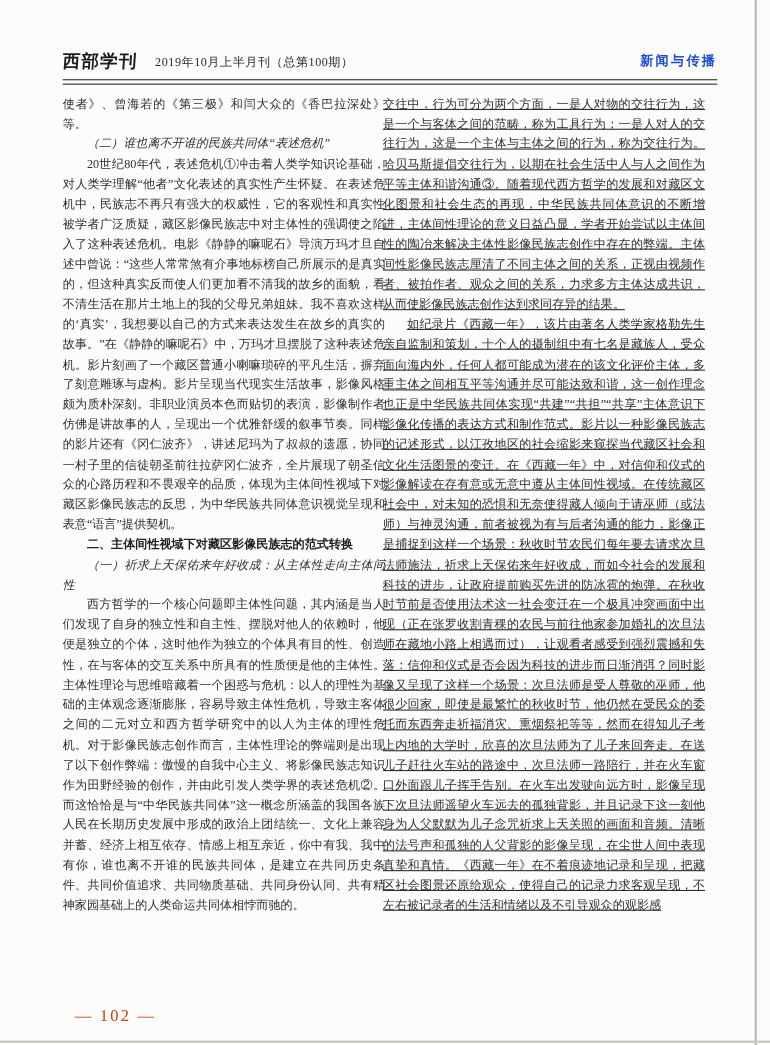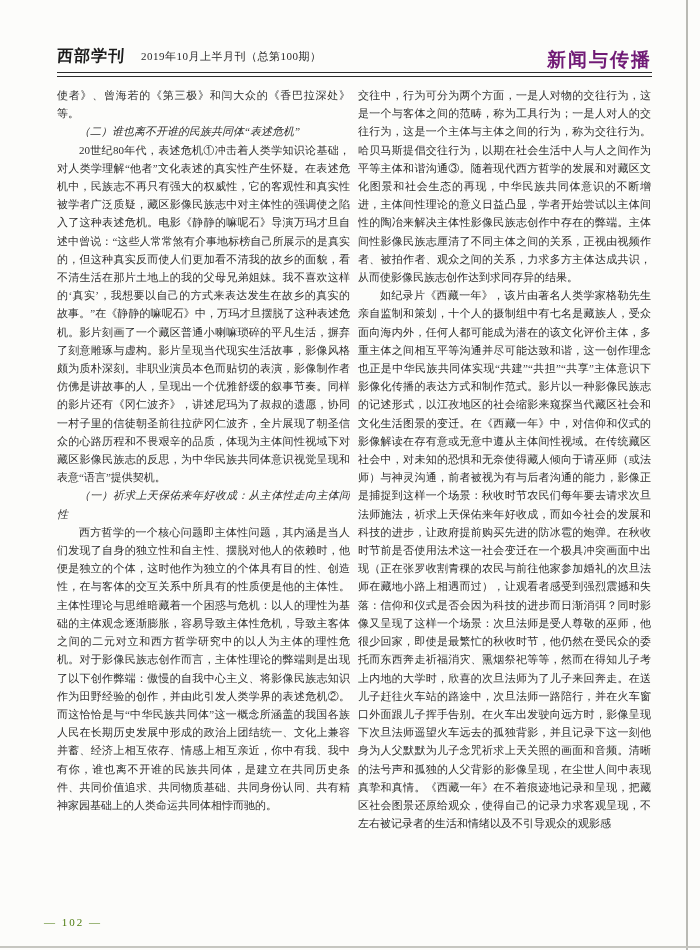--- a/index.html
+++ b/index.html
@@ -22,63 +22,64 @@
   .journal-logo{
     position:absolute;left:0;top:0;
     font-weight:bold;font-size:16px;letter-spacing:1px;
     font-family:"Liberation Serif","DejaVu Serif",serif;
     color:#1c1c1c;transform:skewX(-4deg);
   }
   .issue-info{
     position:absolute;left:84px;top:3px;font-size:11px;color:#2a2a2a;letter-spacing:0.5px;
   }
   .section-label{
-    position:absolute;right:0;top:1px;font-weight:bold;font-size:19px;color:#701a75;letter-spacing:2px;
+    position:absolute;right:0;top:1px;font-weight:bold;font-size:12px;color:#1d4ed8;letter-spacing:2px;
   }
   .header-rule{
     position:absolute;left:57px;top:72px;width:595px;height:3px;
     border-top:1px solid #2b2b2b;border-bottom:1px solid #2b2b2b;
   }
 
   .col{
     position:absolute;top:86px;width:293px;height:818px;
     font-size:11px;line-height:18.2px;
     text-align:justify;text-justify:inter-character;
     color:#2e2e2e;overflow:hidden;
   }
   .col-left{left:57px;}
-  .col-right{left:358px;}
+  .col-right{left:348px;text-decoration:underline;}
 
   .col p{margin:0;}
   .p-indent{text-indent:2em;}
   .p-cont{text-indent:0;}
   .h-bold{font-weight:bold;text-indent:2em;color:#1f1f1f;}
   .h-italic{font-style:italic;text-indent:2em;color:#303030;}
 
   .footer-pagenum{
-    position:absolute;left:44px;top:916px;
-    font-size:11px;letter-spacing:2px;color:#4d7c0f;
+    position:absolute;left:68px;top:916px;
+    font-size:15px;letter-spacing:2px;color:#c2410c;
   }
 </style>
 </head>
 <body>
 
 <div class="page">
 
   <div class="header">
     <span class="journal-logo">西部学刊</span>
     <span class="issue-info">2019年10月上半月刊（总第100期）</span>
     <span class="section-label">新闻与传播</span>
   </div>
   <div class="header-rule"></div>
 
   <div class="col col-left">
     <p class="p-cont">使者》、曾海若的《第三极》和闫大众的《香巴拉深处》等。</p>
     <p class="h-italic">（二）谁也离不开谁的民族共同体“表述危机”</p>
     <p class="p-indent">20世纪80年代，表述危机①冲击着人类学知识论基础，对人类学理解“他者”文化表述的真实性产生怀疑。在表述危机中，民族志不再只有强大的权威性，它的客观性和真实性被学者广泛质疑，藏区影像民族志中对主体性的强调使之陷入了这种表述危机。电影《静静的嘛呢石》导演万玛才旦自述中曾说：“这些人常常煞有介事地标榜自己所展示的是真实的，但这种真实反而使人们更加看不清我的故乡的面貌，看不清生活在那片土地上的我的父母兄弟姐妹。我不喜欢这样的‘真实’，我想要以自己的方式来表达发生在故乡的真实的故事。”在《静静的嘛呢石》中，万玛才旦摆脱了这种表述危机。影片刻画了一个藏区普通小喇嘛琐碎的平凡生活，摒弃了刻意雕琢与虚构。影片呈现当代现实生活故事，影像风格颇为质朴深刻。非职业演员本色而贴切的表演，影像制作者仿佛是讲故事的人，呈现出一个优雅舒缓的叙事节奏。同样的影片还有《冈仁波齐》，讲述尼玛为了叔叔的遗愿，协同一村子里的信徒朝圣前往拉萨冈仁波齐，全片展现了朝圣信众的心路历程和不畏艰辛的品质，体现为主体间性视域下对藏区影像民族志的反思，为中华民族共同体意识视觉呈现和表意“语言”提供契机。</p>
+    <p class="h-bold">二、主体间性视域下对藏区影像民族志的范式转换</p>
     <p class="h-italic">（一）祈求上天保佑来年好收成：从主体性走向主体间性</p>
     <p class="p-indent">西方哲学的一个核心问题即主体性问题，其内涵是当人们发现了自身的独立性和自主性、摆脱对他人的依赖时，他便是独立的个体，这时他作为独立的个体具有目的性、创造性，在与客体的交互关系中所具有的性质便是他的主体性。主体性理论与思维暗藏着一个困惑与危机：以人的理性为基础的主体观念逐渐膨胀，容易导致主体性危机，导致主客体之间的二元对立和西方哲学研究中的以人为主体的理性危机。对于影像民族志创作而言，主体性理论的弊端则是出现了以下创作弊端：傲慢的自我中心主义、将影像民族志知识作为田野经验的创作，并由此引发人类学界的表述危机②。而这恰恰是与“中华民族共同体”这一概念所涵盖的我国各族人民在长期历史发展中形成的政治上团结统一、文化上兼容并蓄、经济上相互依存、情感上相互亲近，你中有我、我中有你，谁也离不开谁的民族共同体，是建立在共同历史条件、共同价值追求、共同物质基础、共同身份认同、共有精神家园基础上的人类命运共同体相悖而驰的。</p>
   </div>
 
   <div class="col col-right">
     <p class="p-cont">交往中，行为可分为两个方面，一是人对物的交往行为，这是一个与客体之间的范畴，称为工具行为；一是人对人的交往行为，这是一个主体与主体之间的行为，称为交往行为。哈贝马斯提倡交往行为，以期在社会生活中人与人之间作为平等主体和谐沟通③。随着现代西方哲学的发展和对藏区文化图景和社会生态的再现，中华民族共同体意识的不断增进，主体间性理论的意义日益凸显，学者开始尝试以主体间性的陶冶来解决主体性影像民族志创作中存在的弊端。主体间性影像民族志厘清了不同主体之间的关系，正视由视频作者、被拍作者、观众之间的关系，力求多方主体达成共识，从而使影像民族志创作达到求同存异的结果。</p>
     <p class="p-indent">如纪录片《西藏一年》，该片由著名人类学家格勒先生亲自监制和策划，十个人的摄制组中有七名是藏族人，受众面向海内外，任何人都可能成为潜在的该文化评价主体，多重主体之间相互平等沟通并尽可能达致和谐，这一创作理念也正是中华民族共同体实现“共建”“共担”“共享”主体意识下影像化传播的表达方式和制作范式。影片以一种影像民族志的记述形式，以江孜地区的社会缩影来窥探当代藏区社会和文化生活图景的变迁。在《西藏一年》中，对信仰和仪式的影像解读在存有意或无意中遵从主体间性视域。在传统藏区社会中，对未知的恐惧和无奈使得藏人倾向于请巫师（或法师）与神灵沟通，前者被视为有与后者沟通的能力，影像正是捕捉到这样一个场景：秋收时节农民们每年要去请求次旦法师施法，祈求上天保佑来年好收成，而如今社会的发展和科技的进步，让政府提前购买先进的防冰雹的炮弹。在秋收时节前是否使用法术这一社会变迁在一个极具冲突画面中出现（正在张罗收割青稞的农民与前往他家参加婚礼的次旦法师在藏地小路上相遇而过），让观看者感受到强烈震撼和失落：信仰和仪式是否会因为科技的进步而日渐消弭？同时影像又呈现了这样一个场景：次旦法师是受人尊敬的巫师，他很少回家，即使是最繁忙的秋收时节，他仍然在受民众的委托而东西奔走祈福消灾、熏烟祭祀等等，然而在得知儿子考上内地的大学时，欣喜的次旦法师为了儿子来回奔走。在送儿子赶往火车站的路途中，次旦法师一路陪行，并在火车窗口外面跟儿子挥手告别。在火车出发驶向远方时，影像呈现下次旦法师遥望火车远去的孤独背影，并且记录下这一刻他身为人父默默为儿子念咒祈求上天关照的画面和音频。清晰的法号声和孤独的人父背影的影像呈现，在尘世人间中表现真挚和真情。《西藏一年》在不着痕迹地记录和呈现，把藏区社会图景还原给观众，使得自己的记录力求客观呈现，不左右被记录者的生活和情绪以及不引导观众的观影感</p>
   </div>
 
   <div class="footer-pagenum">— 102 —</div>

